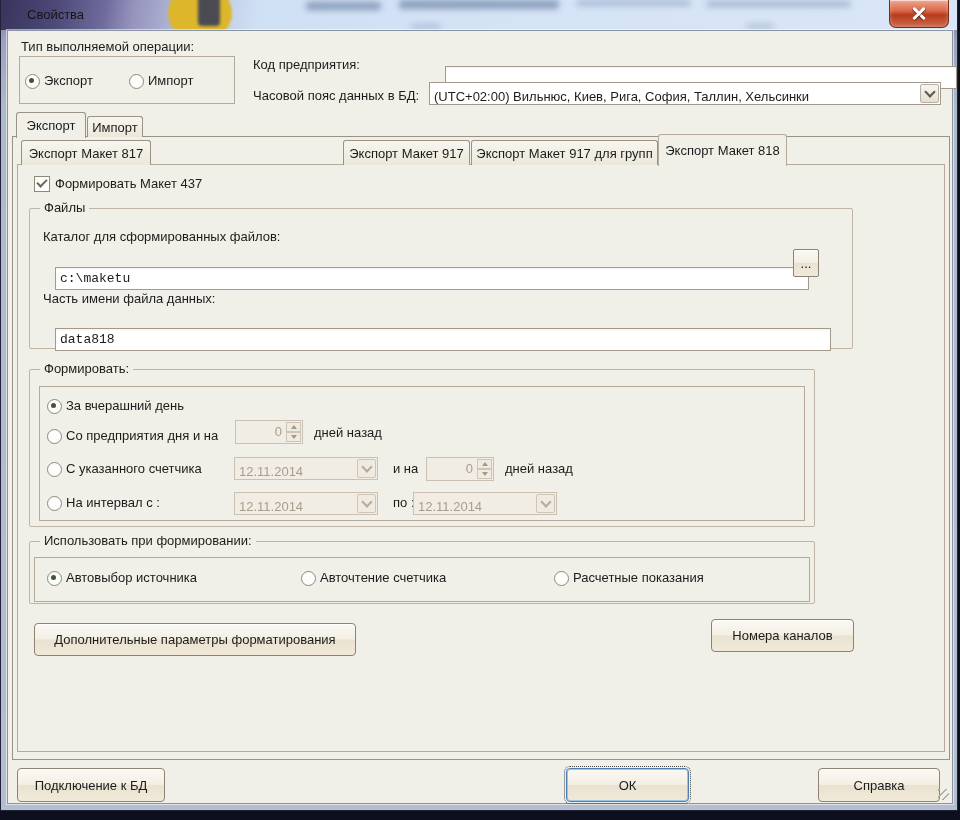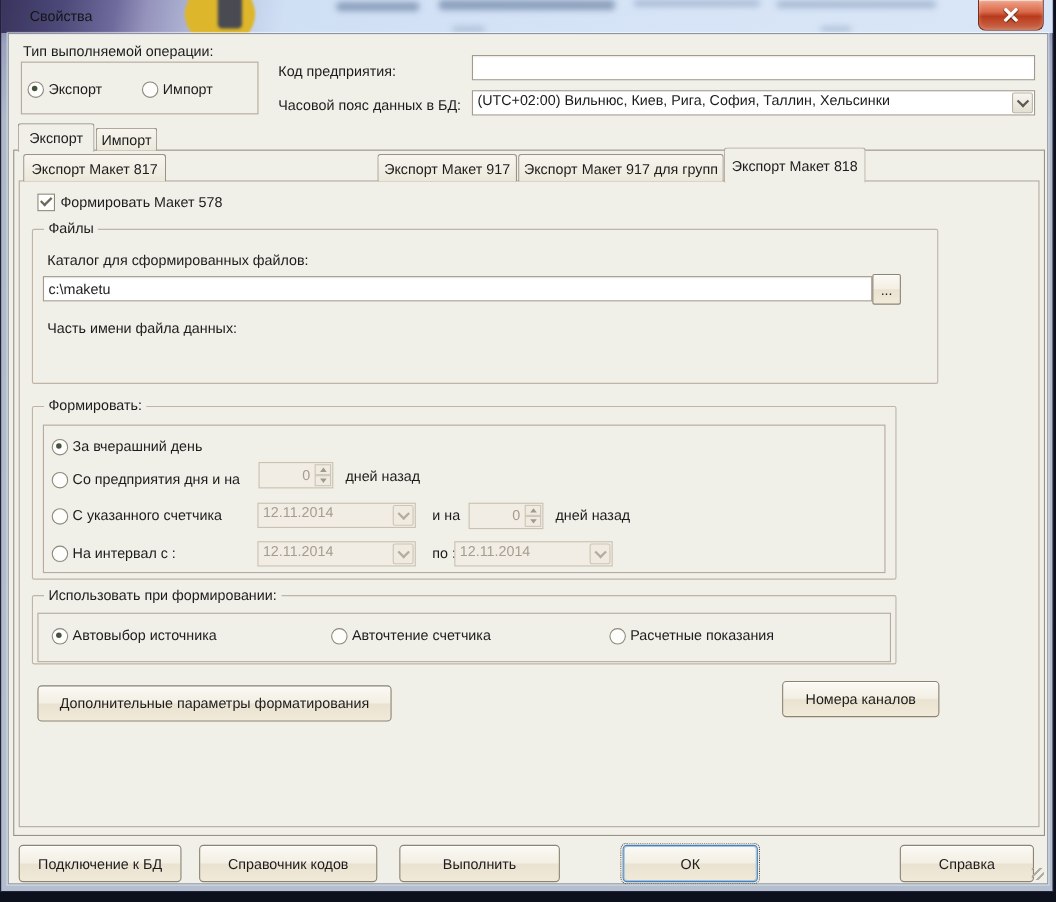--- a/index.html
+++ b/index.html
@@ -23,22 +23,22 @@
   .c{position:absolute;z-index:5;white-space:nowrap}
   .panel{position:absolute;border:1px solid #9b9286;background:#f0efe8;z-index:1}
   .panel2{position:absolute;border:1px solid #b6aa9d;background:#f0efe8;z-index:2}
   .tab{position:absolute;z-index:6;display:flex;align-items:center;justify-content:center;white-space:nowrap;
        background:linear-gradient(#f7f5ef,#ebe8da);border:1px solid #9b9286;border-bottom:none;border-radius:3px 3px 0 0}
   .tab.active{background:#f0efe8;z-index:7}
   .boxed{position:absolute;z-index:5;border:1px solid #b6aa9d}
   .group{position:absolute;z-index:4;border:1px solid #c0b4a7;border-radius:2px}
   .legend{position:absolute;top:-9px;left:10px;background:#f0efe8;padding:0 4px;white-space:nowrap;z-index:5}
   .tin{position:absolute;z-index:5;background:#fff;border:1px solid #a39a8c;box-shadow:inset 0 1px 2px rgba(0,0,0,.05);
-       font-family:Liberation Sans, sans-serif;font-size:13px;color:#1c1c1c;padding:0 4px;margin:0}
-  .combo{position:absolute;z-index:5;background:#fff;border:1px solid #a39a8c;display:flex;align-items:flex-start;padding:0 20px 0 4px}
+       font-family:Liberation Mono, monospace;font-size:13px;color:#1c1c1c;padding:0 4px;margin:16px}
+  .combo{position:absolute;z-index:5;background:#fff;border:1px solid #a39a8c;display:flex;align-items:flex-end;padding:0 20px 0 4px}
   .combo-btn{position:absolute;right:1px;top:1px;bottom:1px;width:17px;display:flex;align-items:center;justify-content:center;
        background:linear-gradient(#f6f5f0,#e3dfd3);border:1px solid #b8b0a2;border-radius:2px}
   .chev{width:6px;height:6px;border-right:2px solid #5f584d;border-bottom:2px solid #5f584d;transform:translateY(-2px) rotate(45deg)}
   .dis{background:#f1ede4 !important;border-color:#cac1b2 !important;color:#a59e8f}
   .dis .combo-btn{background:#efebe1;border-color:#cdc5b6}
   .dis .chev{border-color:#b4ac9c}
   .spin{position:absolute;z-index:5;display:flex;align-items:stretch;border:1px solid #cac1b2;background:#f1ede4;color:#a59e8f}
   .spin .val{flex:1;text-align:right;padding:3px 3px 0 0}
   .spin .btns{width:15px;display:flex;flex-direction:column;margin:1px}
   .spinbtn{flex:1;border:1px solid #cdc5b6;background:#efebe1;display:flex;align-items:center;justify-content:center}
@@ -116,31 +116,32 @@
       <span>Экспорт Макет 917 для групп</span>
       </div>
     <div class="tab active" style="left:650px;top:103px;width:127px;height:31px;border-color:#b6aa9d">
       <span>Экспорт Макет 818</span>
       </div>
     <div class="panel2" style="left:9px;top:133px;width:926px;height:586px"></div>
 
     <div class="check" style="left:26px;top:145px">
       <div class="mark"></div>
     </div>
-    <div class="c" style="left:47px;top:145px">Формировать Макет 578</div>
+    <div class="c" style="left:47px;top:145px">Формировать Макет 437</div>
 
     <div class="group" style="left:21px;top:177px;width:822px;height:139px">
       <div class="legend">Файлы</div>
     </div>
     <div class="c" style="left:35px;top:198px">Каталог для сформированных файлов:</div>
     <input class="tin" style="left: 31px; top: 220px; width: 744px; height: 21px;" value="c:\maketu">
     <div class="btn" style="left:785px;top:218px;width:24px;height:26px;border-radius:2px">
       <span>...</span>
     </div>
     <div class="c" style="left:35px;top:260px">Часть имени файла данных:</div>
+    <input class="tin" style="left: 31px; top: 281px; width: 766px; height: 21px;" value="data818">
 
     <div class="group" style="left:21px;top:338px;width:784px;height:156px">
       <div class="legend">Формировать:</div>
     </div>
     <div class="boxed" style="left:31px;top:355px;width:764px;height:133px"></div>
 
     <div class="radio sel" style="left:39px;top:368px"></div>
     <div class="c" style="left:58px;top:367px">За вчерашний день</div>
 
     <div class="radio" style="left:39px;top:398px"></div>
@@ -210,26 +211,20 @@
     <div class="btn" style="left:26px;top:592px;width:320px;height:31px">
       <span>Дополнительные параметры форматирования</span>
       </div>
     <div class="btn" style="left:703px;top:588px;width:141px;height:31px">
       <span>Номера каналов</span>
       </div>
 
     <div class="btn" style="left:9px;top:737px;width:146px;height:32px">
       <span>Подключение к БД</span>
       </div>
-    <div class="btn" style="left:173px;top:737px;width:160px;height:32px">
-      <span>Справочник кодов</span>
-      </div>
-    <div class="btn" style="left:355px;top:737px;width:144px;height:32px">
-      <span>Выполнить</span>
-      </div>
     <div class="btn ok" style="left:558px;top:737px;width:121px;height:32px">
       <span>ОК</span>
       </div>
     <div class="btn" style="left:810px;top:737px;width:120px;height:32px">
       <span>Справка</span>
       </div>
 
     <div class="grip" style="left:930px;top:758px"></div>
   </div>
 </div>

